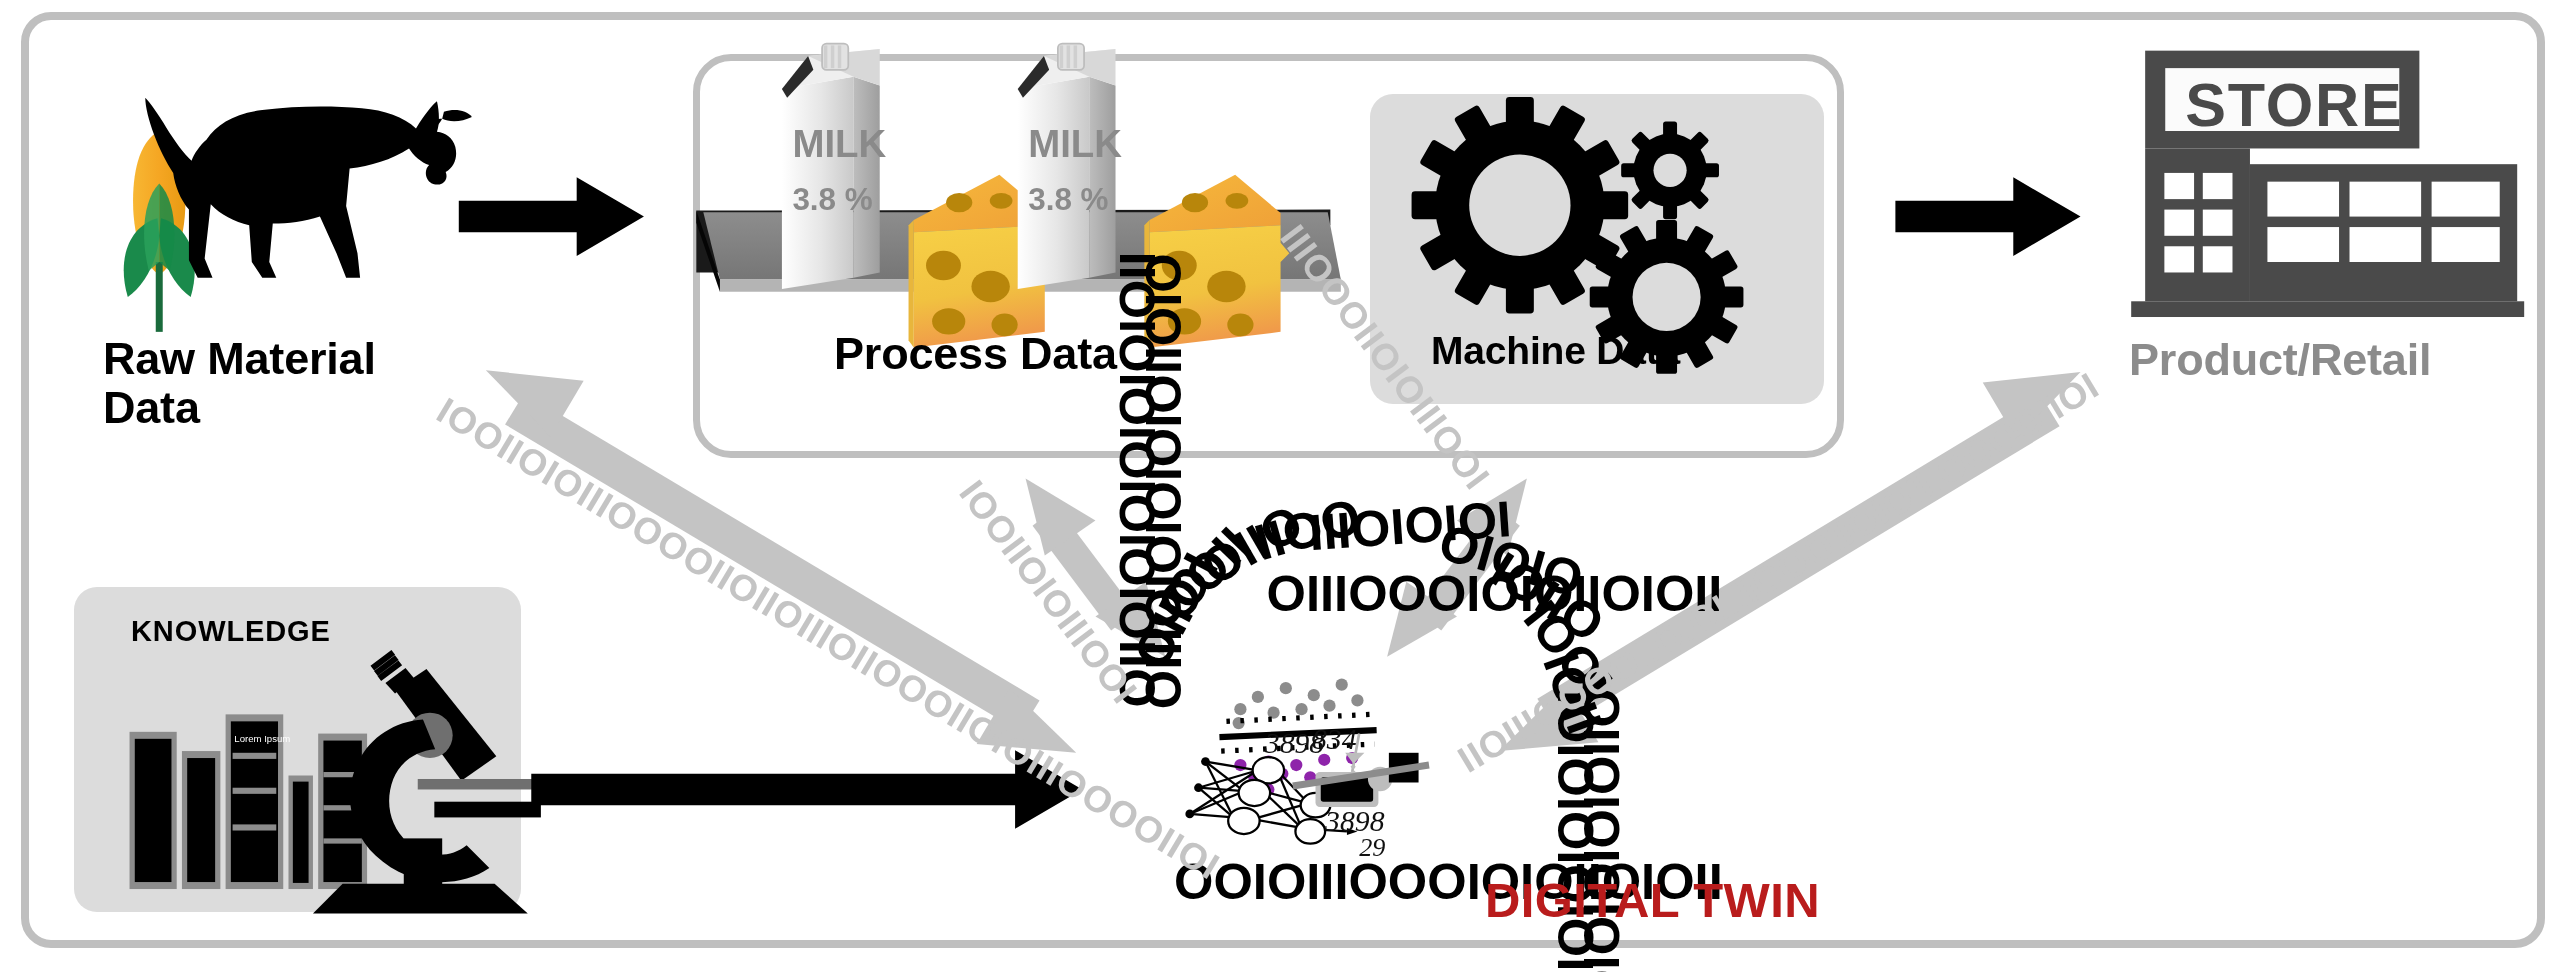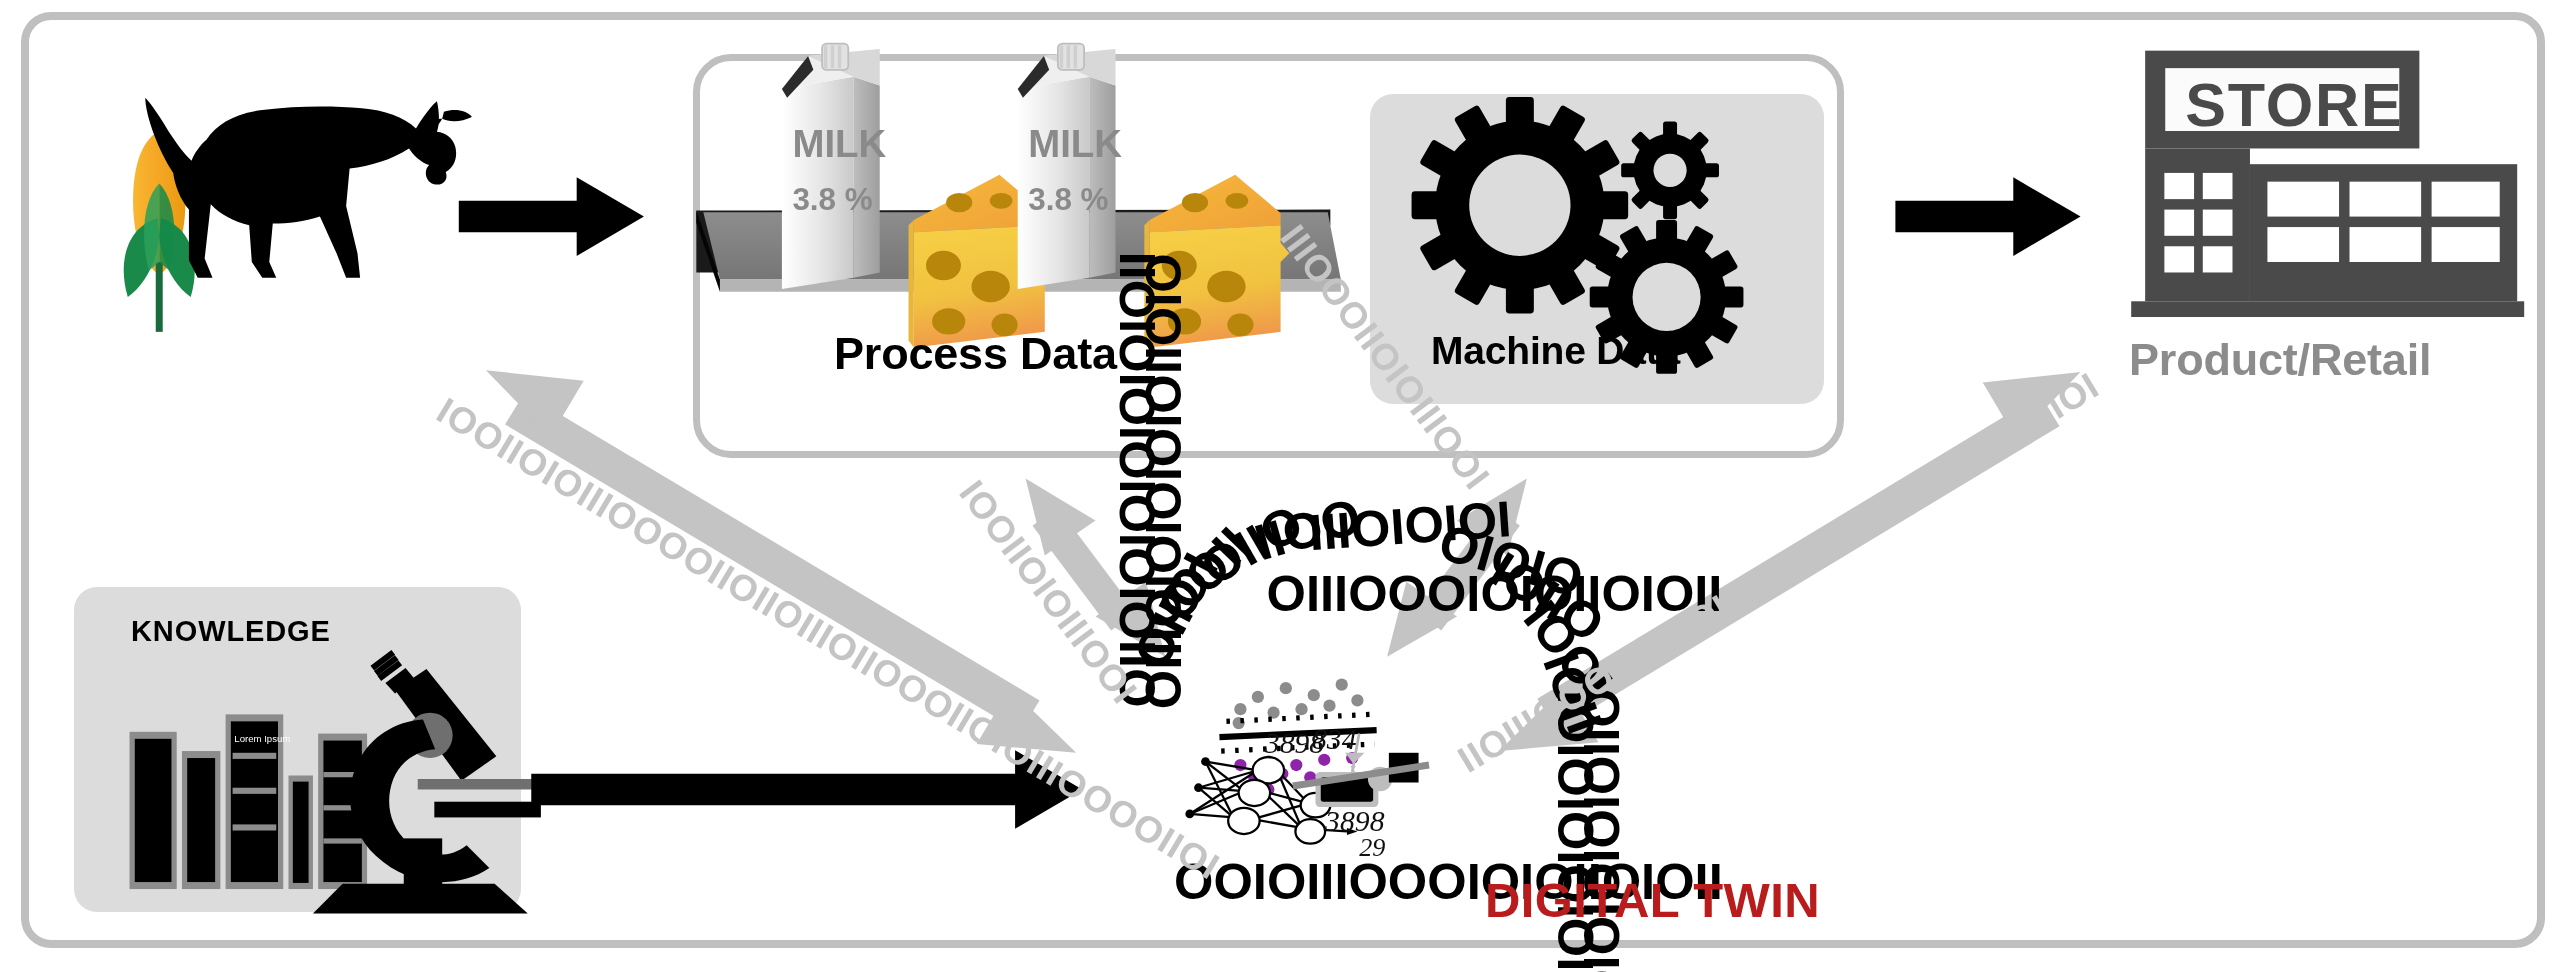--- a/index.html
+++ b/index.html
@@ -485,20 +485,24 @@
   </svg>
 
   <div class="abs bincode" style="left:451px;top:390px;transform:rotate(30.8deg);">IOOIIOIOIIIOOOOIIOIIOIIIOIIOOOIIOIOIIIOOOOIIOI</div>
 
   <div class="abs bincode" style="left:984px;top:473px;transform:rotate(53deg);">IOOIIOIOIIIOOI</div>
 
   <div class="abs bincode" style="left:1497px;top:472px;transform:rotate(53deg) scale(-1,1);transform-origin:0 0;">IOOIIIOIOIIOOOIII</div>
 
   <div class="abs bincode" style="left:2105px;top:400px;transform:rotate(149deg);transform-origin:0 0;">IOIIOOOOIIIOIOIIOOOIIIIOIOIIOOOOIIIOII</div>
 
+  <div class="abs lbl" id="label-raw">
+    <div>Raw Material</div>
+    <div>Data</div>
+  </div>
 
   <div class="abs lbl" id="label-process">Process Data</div>
   <div class="abs lbl" id="label-machine">Machine Data</div>
   <div class="abs lbl" id="label-retail">Product/Retail</div>
   <div class="abs lbl" id="label-knowledge">KNOWLEDGE</div>
   <div class="abs lbl" id="label-digitaltwin">DIGITAL TWIN</div>
 
 </div>
 
 

